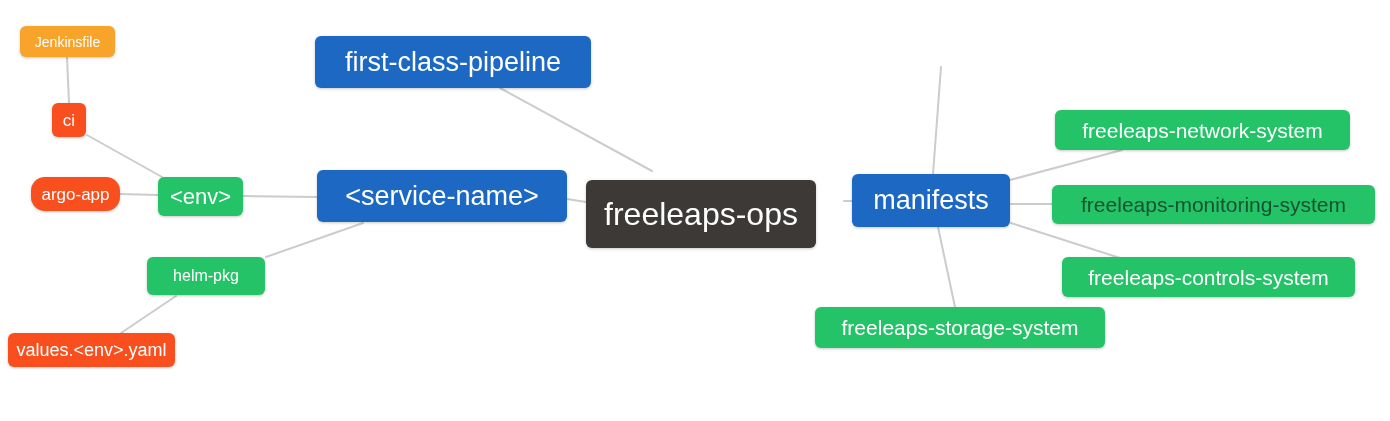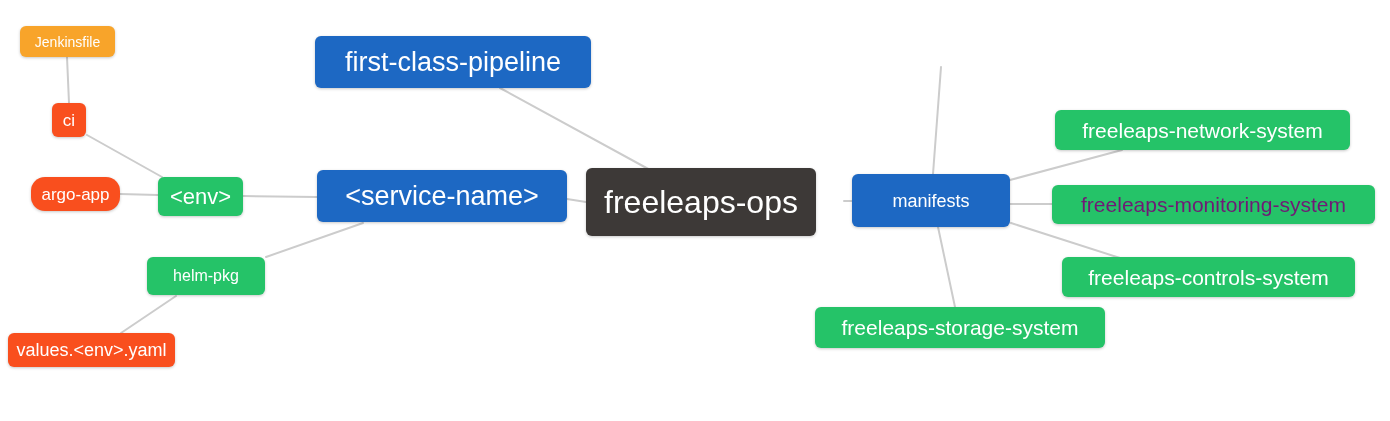--- a/index.html
+++ b/index.html
@@ -60,19 +60,19 @@
     </svg>
 
 <div class="node" style="left: 20px; top: 26px; width: 95px; height: 31px; font-size: 14px; background: rgb(248, 164, 42); color: rgb(255, 255, 255);">Jenkinsfile</div>
     <div class="node" style="left: 52px; top: 103px; width: 34px; height: 34px; font-size: 17px; background: rgb(249, 79, 30); color: rgb(255, 255, 255);">ci</div>
     <div class="node" style="left: 31px; top: 177px; width: 89px; height: 34px; font-size: 17px; background: rgb(249, 79, 30); color: rgb(255, 255, 255); border-radius: 14px;">argo-app</div>
     <div class="node" style="left: 158px; top: 177px; width: 85px; height: 39px; font-size: 22px; background: rgb(37, 195, 104); color: rgb(255, 255, 255);">&lt;env&gt;</div>
     <div class="node" style="left: 147px; top: 257px; width: 118px; height: 38px; font-size: 16px; background: rgb(37, 195, 104); color: rgb(255, 255, 255);">helm-pkg</div>
     <div class="node" style="left: 8px; top: 333px; width: 167px; height: 34px; font-size: 18px; background: rgb(249, 79, 30); color: rgb(255, 255, 255);">values.&lt;env&gt;.yaml</div>
     <div class="node" style="left: 315px; top: 36px; width: 276px; height: 52px; font-size: 27px; background: rgb(29, 104, 195); color: rgb(255, 255, 255);">first-class-pipeline</div>
     <div class="node" style="left: 317px; top: 170px; width: 250px; height: 52px; font-size: 27px; background: rgb(29, 104, 195); color: rgb(255, 255, 255);">&lt;service-name&gt;</div>
-    <div class="node" style="left: 586px; top: 168px; width: 230px; height: 68px; font-size: 32px; background: rgb(61, 57, 55); color: rgb(255, 255, 255);">freeleaps-ops</div>
-    <div class="node" style="left: 852px; top: 174px; width: 158px; height: 53px; font-size: 18px; background: rgb(29, 104, 195); color: rgb(255, 255, 255);">manifests</div>
+    <div class="node" style="left: 586px; top: 180px; width: 230px; height: 68px; font-size: 32px; background: rgb(61, 57, 55); color: rgb(255, 255, 255);">freeleaps-ops</div>
+    <div class="node" style="left: 852px; top: 174px; width: 158px; height: 53px; font-size: 27px; background: rgb(29, 104, 195); color: rgb(255, 255, 255);">manifests</div>
     <div class="node" style="left: 1055px; top: 110px; width: 295px; height: 40px; font-size: 21px; background: rgb(37, 195, 104); color: rgb(255, 255, 255);">freeleaps-network-system</div>
-    <div class="node" style="left: 1052px; top: 185px; width: 323px; height: 39px; font-size: 21px; background: rgb(37, 195, 104); color: #701a75;">freeleaps-monitoring-system</div>
+    <div class="node" style="left: 1052px; top: 185px; width: 323px; height: 39px; font-size: 21px; background: rgb(37, 195, 104); color: #14532d;">freeleaps-monitoring-system</div>
     <div class="node" style="left: 1062px; top: 257px; width: 293px; height: 40px; font-size: 21px; background: rgb(37, 195, 104); color: rgb(255, 255, 255);">freeleaps-controls-system</div>
     <div class="node" style="left: 815px; top: 307px; width: 290px; height: 41px; font-size: 21px; background: rgb(37, 195, 104); color: rgb(255, 255, 255);">freeleaps-storage-system</div>
   </div>
 
 </body></html>

